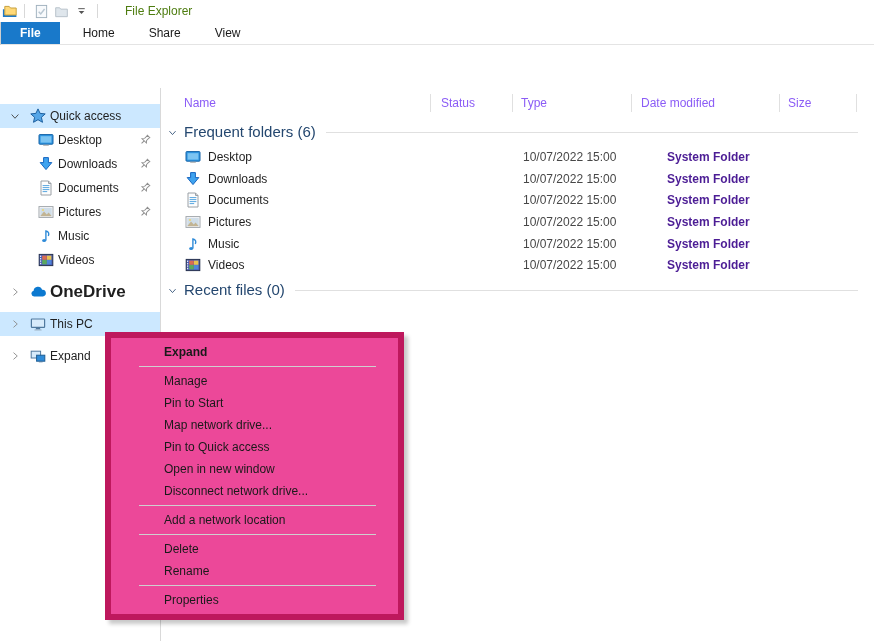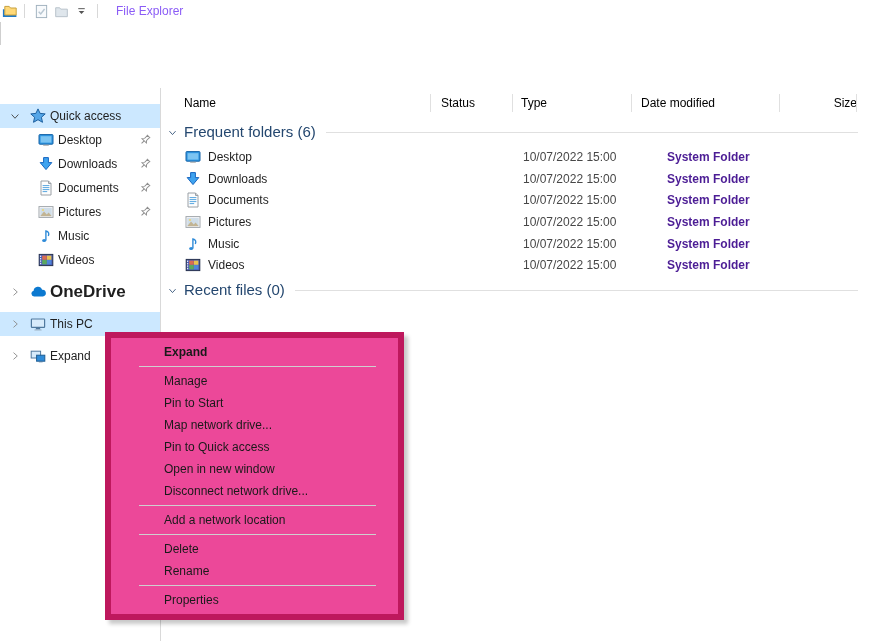--- a/index.html
+++ b/index.html
@@ -8,21 +8,21 @@
     font-family:"Liberation Sans",sans-serif;font-size:12px;color:#1f1f1f;
     -webkit-font-smoothing:antialiased;
   }
   .left-edge{position:absolute;left:0;top:22px;bottom:0;width:1px;background:#cfcfcf;}
   .ic{display:inline-block;vertical-align:middle;}
 
   
   .titlebar{position:absolute;top:0;left:0;right:0;height:22px;display:flex;align-items:center;background:#fff;}
   .titlebar .vsep{width:1px;height:14px;background:#d8d8d8;margin:0 6px;}
   .qat-btn{display:flex;align-items:center;justify-content:center;width:20px;height:20px;}
-  .title-text{margin-left:12px;color:#8b5cf6;}
+  .title-text{margin-left:21px;color:#4d7c0f;}
 
   
   .tabs{position:absolute;top:22px;left:1px;right:0;height:22px;display:flex;align-items:stretch;border-bottom:1px solid #e4e4e4;background:#fff;}
   .tab{line-height:22px;padding:0 17px;color:#1a1a1a;}
   .tab.active{background:#1979ca;color:#fff;font-weight:700;padding:0 19px;margin-right:6px;}
 
   
   .navrow{position:absolute;top:45px;left:0;right:0;height:43px;background:#fff;}
   .nav-ic{position:absolute;top:58px;}
   .addrbox{position:absolute;left:108px;right:-1px;top:53px;height:26px;border:1px solid #d9d9d9;background:#fff;display:flex;align-items:center;}
@@ -35,28 +35,28 @@
   .srow.sel{background:#cce8ff;}
   .tree-chev{position:absolute;left:9px;top:6px;}
   .s-ic{position:absolute;left:30px;top:4px;}
   .s-ic.child{left:38px;}
   .slabel{position:absolute;left:50px;white-space:nowrap;}
   .slabel.child{left:58px;}
   .pin{position:absolute;right:8px;top:5px;}
 
   
   .main{position:absolute;top:88px;left:161px;right:0;bottom:0;background:#fff;}
-  .col-headers{position:absolute;top:2px;left:0;right:0;height:26px;display:flex;color:#000000;}
+  .col-headers{position:absolute;top:2px;left:0;right:0;height:26px;display:flex;color:#8b5cf6;}
   .hcell{position:relative;line-height:26px;box-sizing:border-box;}
   .hcell::after{content:'';position:absolute;right:0;top:4px;width:1px;height:18px;background:#e0e0e0;}
   .hc-name{width:270px;padding-left:23px;}
   .hc-status{width:82px;padding-left:10px;}
   .hc-date{width:148px;padding-left:9px;}
   .hc-type{width:119px;padding-left:8px;}
-  .hc-size{width:77px;padding-left:8px;text-align:right;}
+  .hc-size{width:77px;padding-left:8px;}
 
   .group-hdr{position:absolute;left:0;right:0;height:21px;display:flex;align-items:center;color:#24476f;font-size:15px;}
   .group-hdr .gchev{margin:2px 6px 0 6px;color:#24476f;}
   .group-hdr .gline{flex:1;height:1px;background:#e0e0e0;margin:2px 16px 0 10px;}
 
   .frow{position:absolute;left:0;right:0;height:21.7px;display:flex;align-items:center;}
   .fc-name{width:270px;box-sizing:border-box;padding-left:24px;display:flex;align-items:center;gap:7px;color:#1f1f1f;}
   .fc-status{width:82px;}
   .fc-date{width:148px;box-sizing:border-box;padding-left:10px;color:#474747;}
   .fc-type{width:119px;box-sizing:border-box;padding-left:6px;color:#4c1d95;font-weight:bold;}
@@ -189,20 +189,26 @@
     </div>
     <div class="qat-btn">
       <svg class="ic" width="13" height="13">
           <use href="#i-qat-drop"></use>
         </svg>
     </div>
     <div class="vsep"></div>
     <span class="title-text">File Explorer</span>
   </div>
 
+  <div class="tabs">
+    <div class="tab active">File</div>
+    <div class="tab">Home</div>
+    <div class="tab">Share</div>
+    <div class="tab">View</div>
+  </div>
 
   <div class="navrow">
     <svg class="nav-ic" style="left:13px;color:#c9c9c9" width="16" height="16">
         <use href="#i-back"></use>
       </svg>
     <svg class="nav-ic" style="left:42px;color:#c9c9c9" width="16" height="16">
         <use href="#i-fwd"></use>
       </svg>
     <svg class="nav-ic" style="left:66px;top:62px;color:#b8b8b8" width="11" height="11">
         <use href="#i-chev-down"></use>

